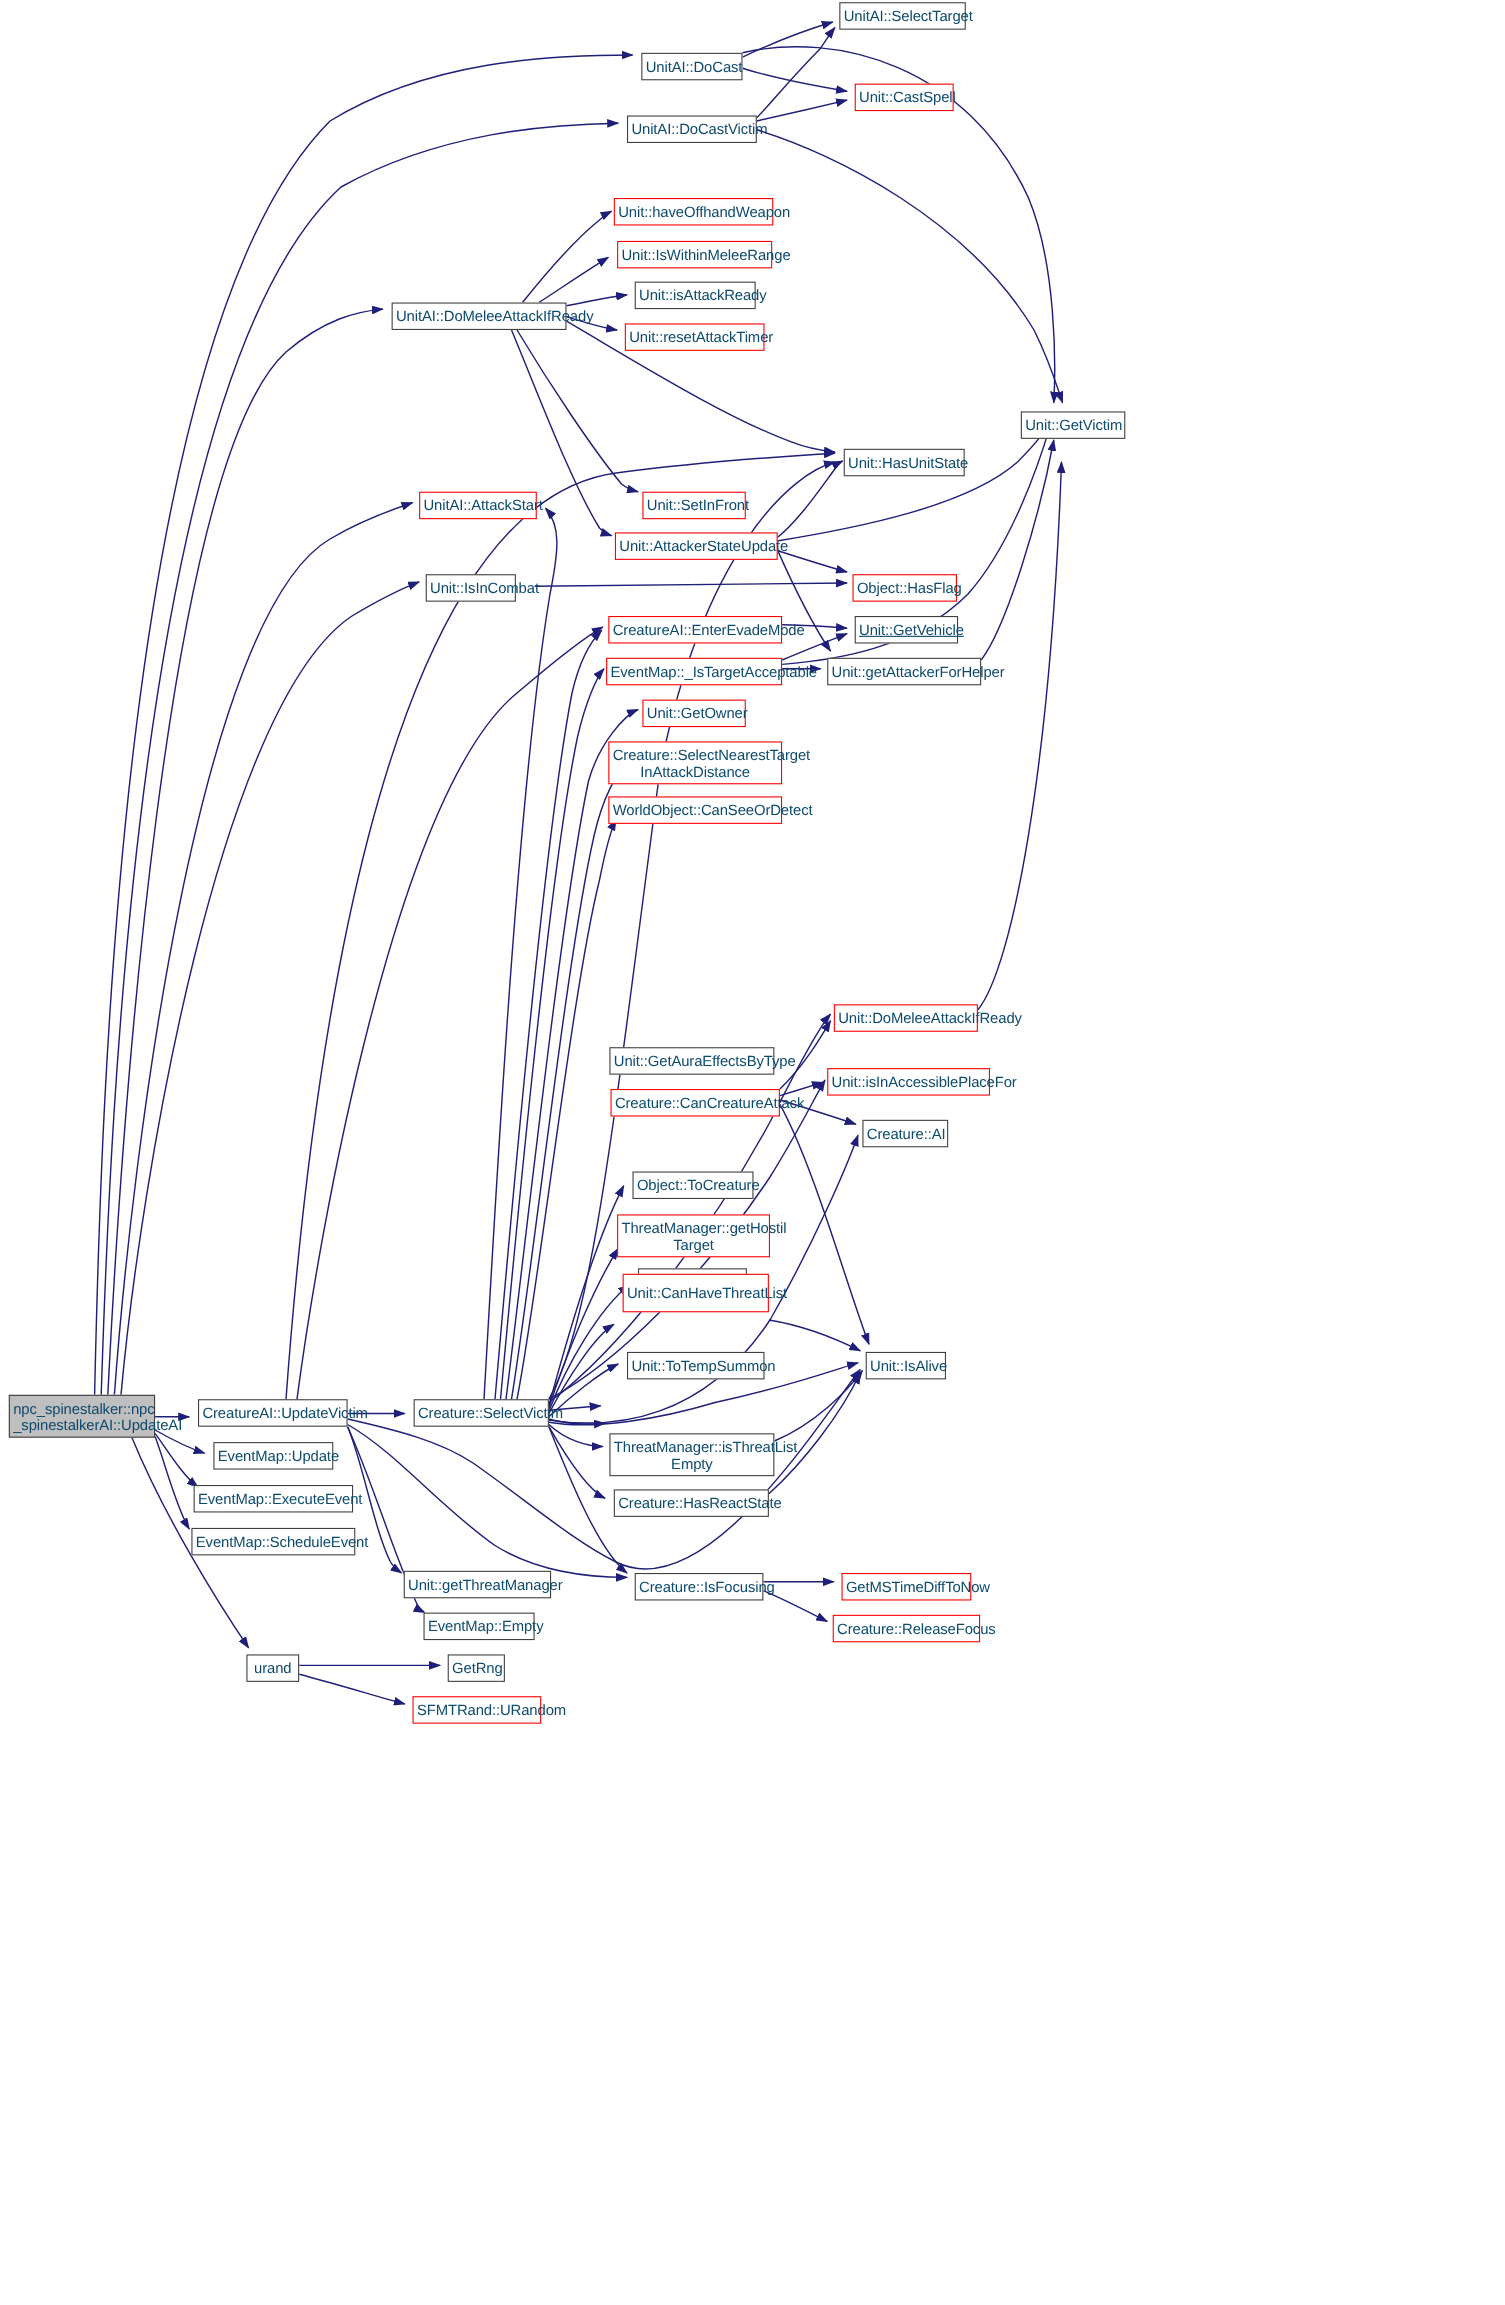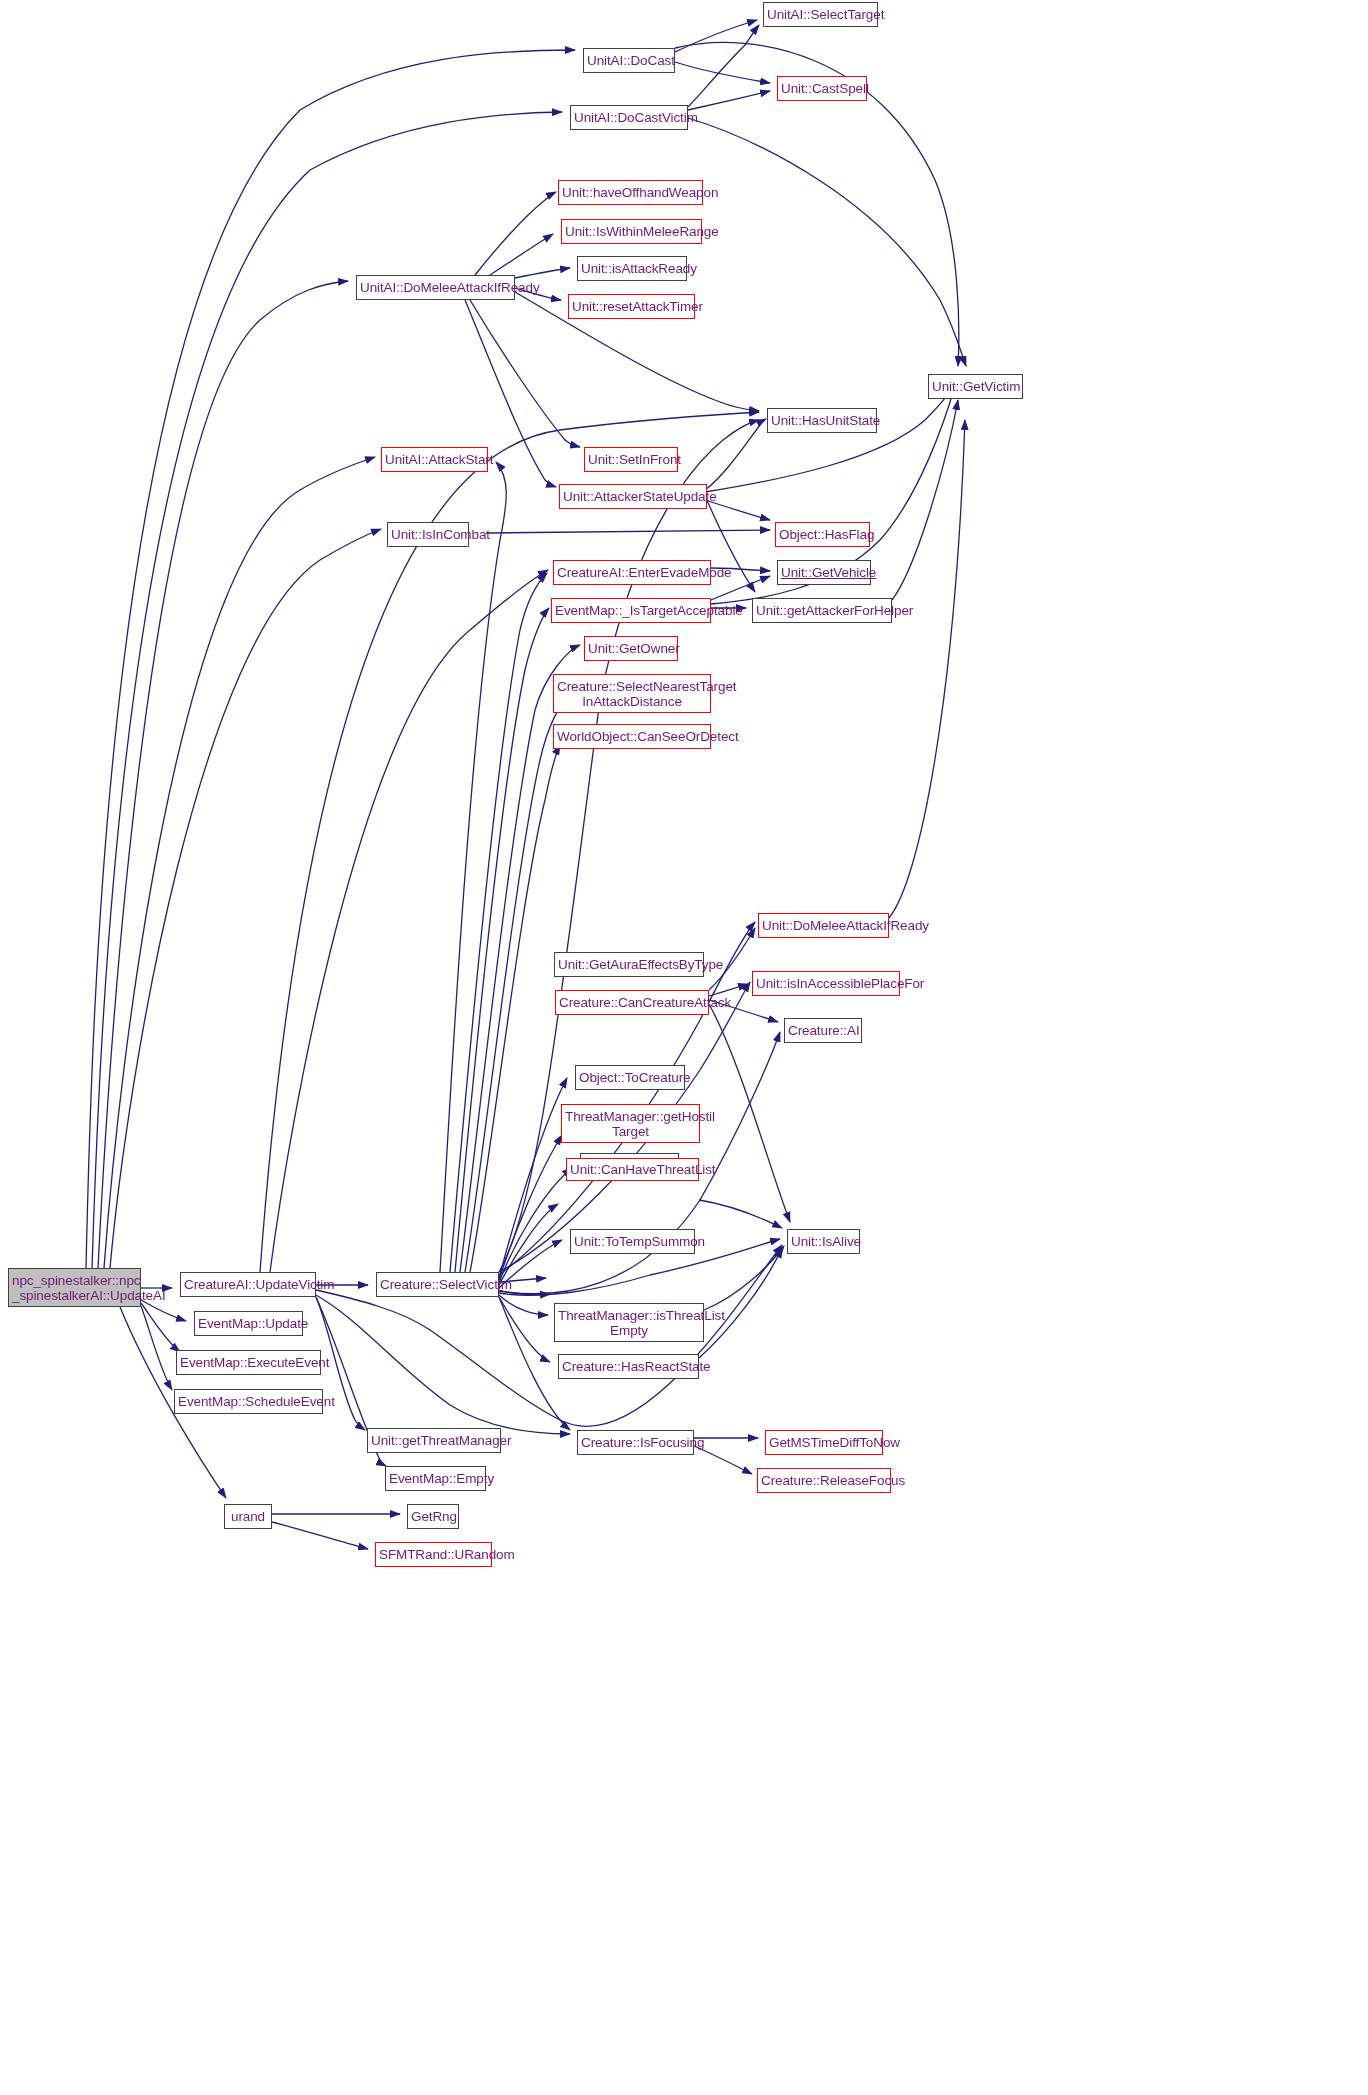--- a/index.html
+++ b/index.html
@@ -1,20 +1,20 @@
 <!DOCTYPE html>
 <html><head>
 <meta charset="utf-8">
 <style>
   html,body{margin:0;padding:0;background:#ffffff;}
   body{font-family:"Liberation Sans",sans-serif;}
   #canvas{position:relative;width:1368px;height:2095px;background:#fff;overflow:hidden;}
   svg#edges{position:absolute;left:0;top:0;width:1368px;height:2095px;}
   .node{position:absolute;box-sizing:border-box;display:flex;align-items:center;justify-content:center;
-        text-align:center;background:#ffffff;border:1px solid #ff0000;color:#701a75;
+        text-align:center;background:#ffffff;border:1px solid #ff0000;color:#0c4a6e;
         font-size:13.5px;line-height:15px;font-family:"Liberation Sans",sans-serif;
         letter-spacing:-0.1px;padding:0 3px;}
   .node.black{border:1px solid #404040;}
   .node.root{border:1px solid #404040;background:#bfbfbf;}
   .node span{display:block;width:100%;}
 </style>
 </head>
 <body>
 
 <div id="canvas">
@@ -205,21 +205,21 @@
       </div>
       <div class="node black" style="left: 575px; top: 1065px; width: 110px; height: 25px;">
         <span>Object::ToCreature</span>
       </div>
       <div class="node redb" style="left: 561px; top: 1104px; width: 139px; height: 39px;">
         <span>ThreatManager::getHostil<br>Target</span>
       </div>
       <div class="node black" style="left: 580px; top: 1153px; width: 99px; height: 25px;">
         <span>Unit::IsSummon</span>
       </div>
-      <div class="node redb" style="left: 566px; top: 1158px; width: 133px; height: 23px;">
+      <div class="node redb" style="left: 566px; top: 1158px; width: 133px; height: 35px;">
         <span>Unit::CanHaveThreatList</span>
       </div>
       <div class="node black" style="left: 570px; top: 1229px; width: 125px; height: 25px;">
         <span>Unit::ToTempSummon</span>
       </div>
       <div class="node black" style="left: 787px; top: 1229px; width: 73px; height: 25px;">
         <span>Unit::IsAlive</span>
       </div>
       <div class="node black" style="left: 554px; top: 1303px; width: 150px; height: 39px;">
         <span>ThreatManager::isThreatList<br>Empty</span>

